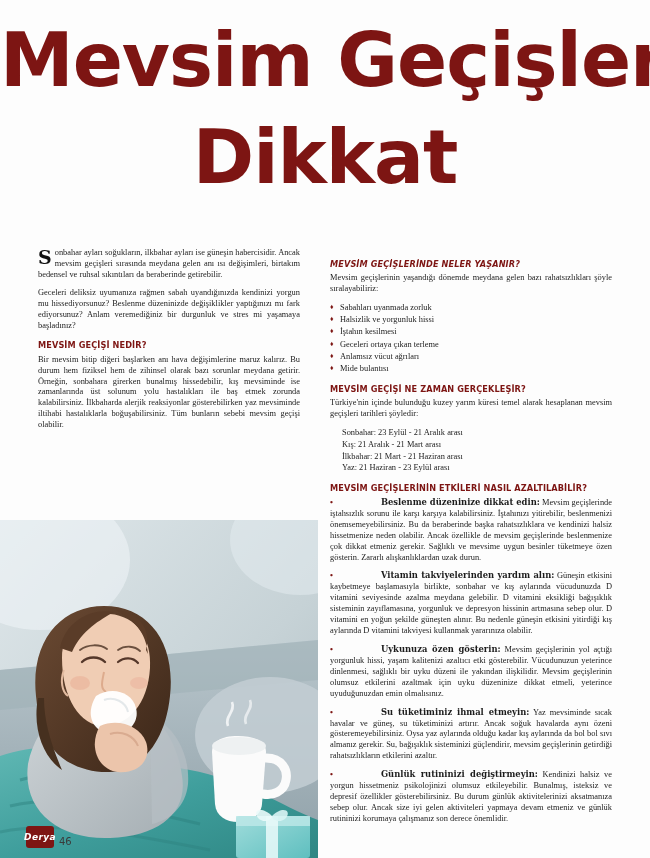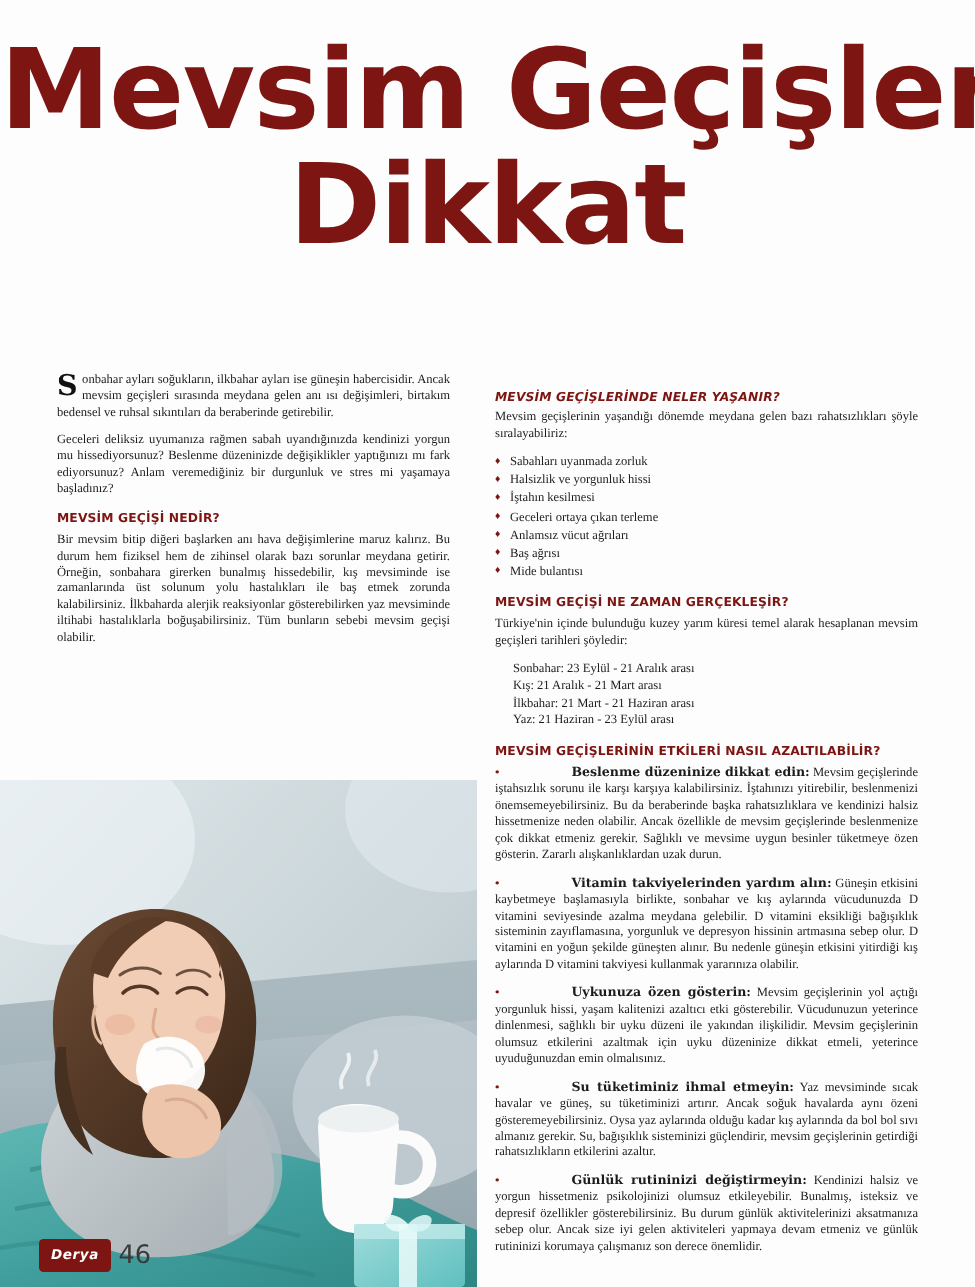--- a/index.html
+++ b/index.html
@@ -39,21 +39,21 @@
     color: #7d1513;
     white-space: nowrap;
   }
   .title-line2 {
     font-family: "DejaVu Sans", sans-serif;
     font-weight: bold;
     font-size: 74px;
     line-height: 0.95;
     letter-spacing: -1px;
     color: #7d1513;
-    margin-top: 8px;
+    margin-top: 28px;
   }
   
   .col {
     position: absolute;
     top: 248px;
     font-size: 8.4px;
     line-height: 1.30;
     text-align: justify;
     color: #1c1c1c;
   }
@@ -143,37 +143,37 @@
   .footer {
     position: absolute;
     left: 26px;
     bottom: 10px;
     display: flex;
     align-items: flex-end;
     gap: 5px;
     z-index: 5;
   }
   .logo-badge {
-    width: 48px;
+    width: 28px;
     height: 22px;
     background: #7d1513;
     border-radius: 3px;
     color: #fff;
     font-family: "DejaVu Sans", sans-serif;
     font-style: italic;
     font-weight: bold;
     font-size: 9px;
     display: flex;
     align-items: center;
     justify-content: center;
     letter-spacing: 0.4px;
   }
   .page-num {
     font-family: "DejaVu Sans", sans-serif;
-    font-size: 17px;
+    font-size: 10px;
     color: #3a3a3a;
     padding-bottom: 1px;
   }
 </style>
 </head>
 <body>
 
 <div class="page">
 
   <div class="title-block">
@@ -190,21 +190,20 @@
 
   <div class="col col-right">
     <div class="subhead">MEVSİM GEÇİŞLERİNDE NELER YAŞANIR?</div>
     <p>Mevsim geçişlerinin yaşandığı dönemde meydana gelen bazı rahatsızlıkları şöyle sıralayabiliriz:</p>
     <ul class="symptoms">
       <li>Sabahları uyanmada zorluk</li>
       <li>Halsizlik ve yorgunluk hissi</li>
       <li>İştahın kesilmesi</li>
       <li>Geceleri ortaya çıkan terleme</li>
       <li>Anlamsız vücut ağrıları</li>
-      <li>Baş ağrısı</li>
       <li>Mide bulantısı</li>
     </ul>
 
     <div class="subhead">MEVSİM GEÇİŞİ NE ZAMAN GERÇEKLEŞİR?</div>
     <p>Türkiye'nin içinde bulunduğu kuzey yarım küresi temel alarak hesaplanan mevsim geçişleri tarihleri şöyledir:</p>
     <div class="season-list">
       <div>Sonbahar: 23 Eylül - 21 Aralık arası</div>
       <div>Kış: 21 Aralık - 21 Mart arası</div>
       <div>İlkbahar: 21 Mart - 21 Haziran arası</div>
       <div>Yaz: 21 Haziran - 23 Eylül arası</div>

